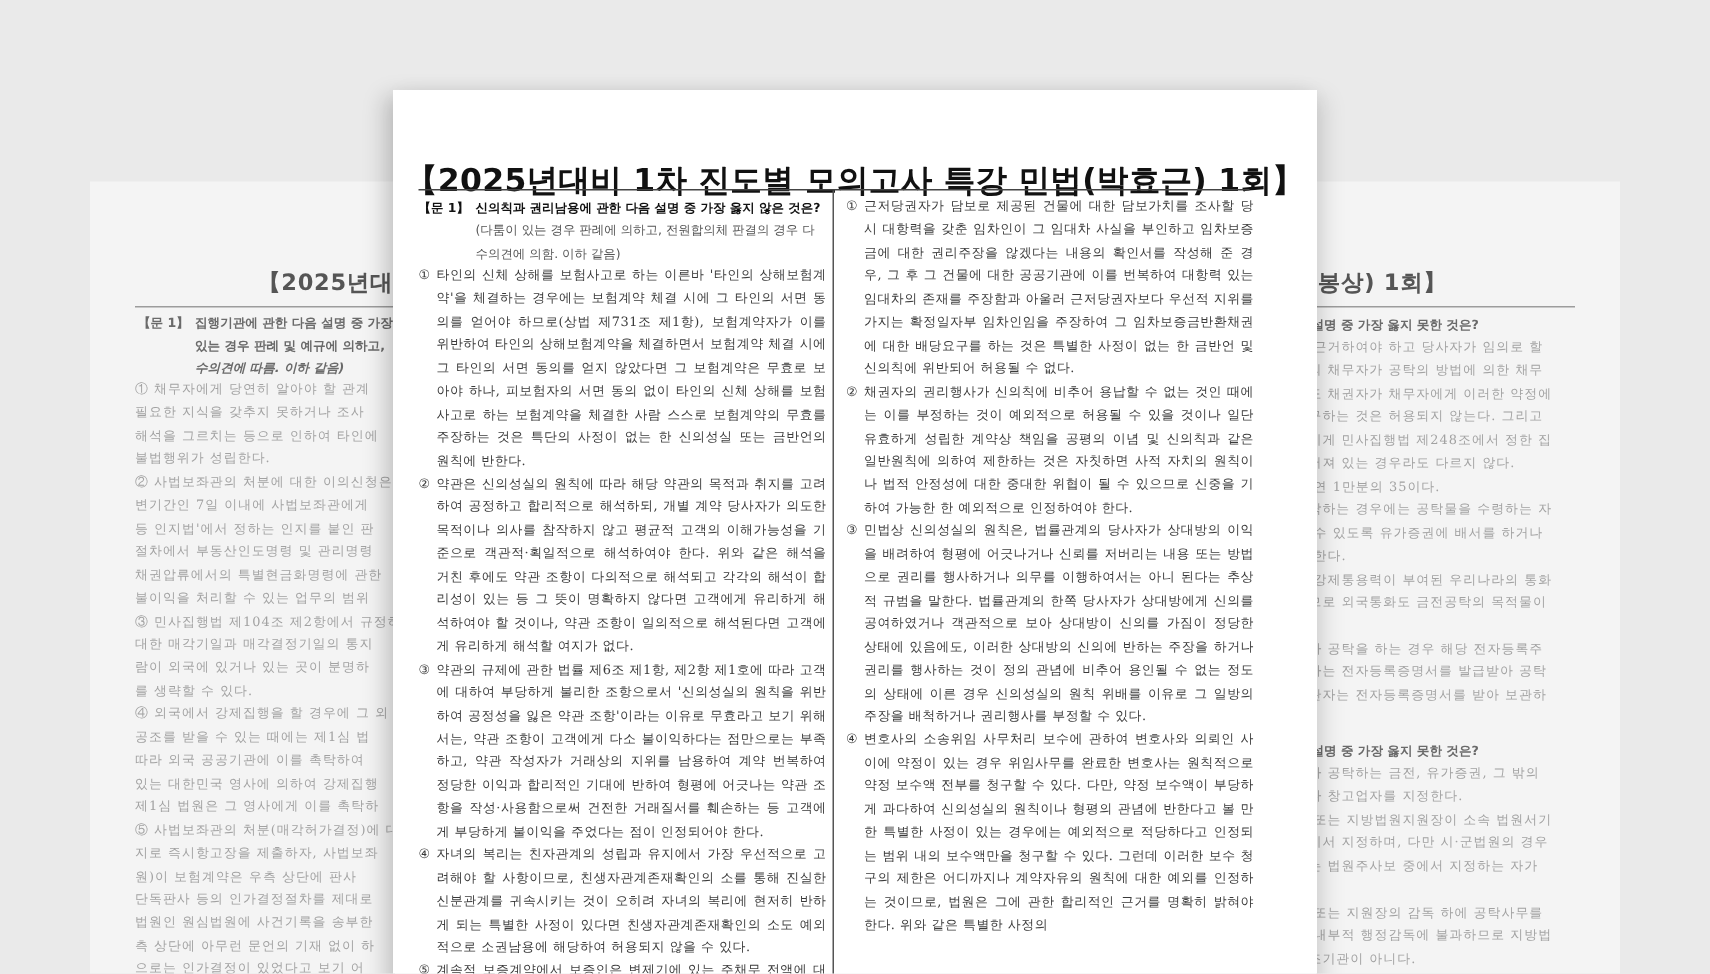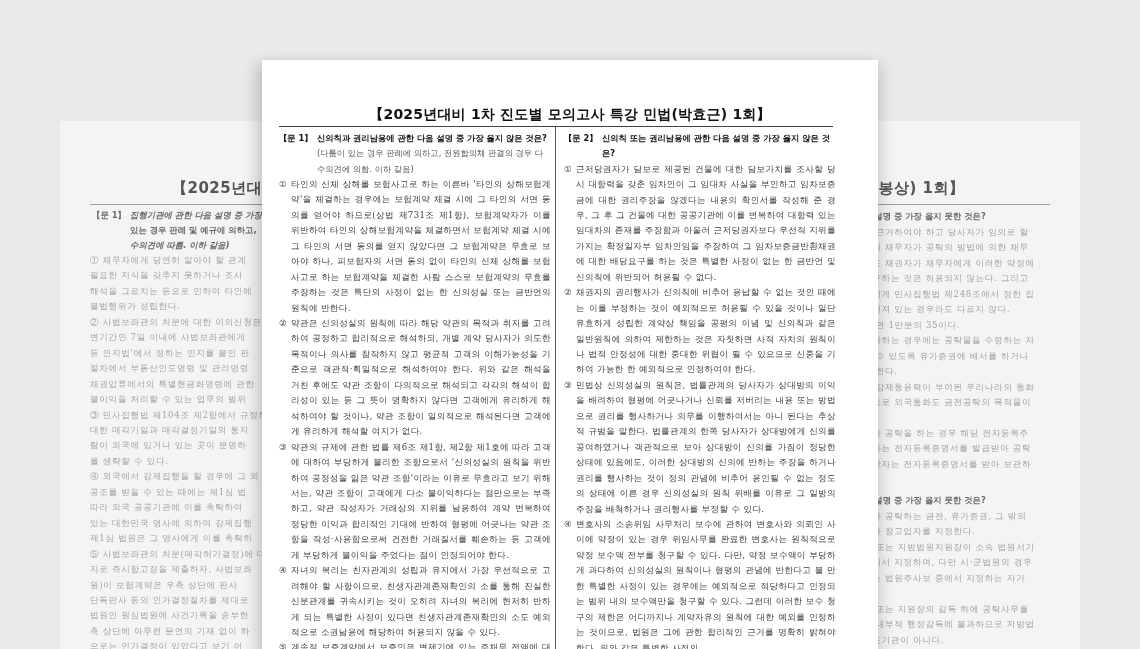--- a/index.html
+++ b/index.html
@@ -23,21 +23,21 @@
   .side-rule { position: absolute; top: 83px; height: 1px; background: #9c9c9c; }
   .side-q { position: absolute; font-family: "DejaVu Sans", sans-serif; font-weight: bold; font-size: 8.4px; color: #6a6a6a; white-space: nowrap; line-height: 15.3px; }
   .side-lines { position: absolute; font-size: 8.6px; line-height: 15.45px; color: #a2a2a2; white-space: nowrap; letter-spacing: 0.7px; }
 
   #page-main {
     left: 262px; top: 60px; width: 616px; height: 600px; background: #ffffff;
     box-shadow: -6px 4px 14px rgba(0,0,0,0.18), 6px 4px 14px rgba(0,0,0,0.10);
   }
   .main-title {
     position: absolute; left: 0; right: 0; top: 46px; text-align: center;
-    font-family: "DejaVu Sans", sans-serif; font-weight: bold; font-size: 14px; color: #111;
+    font-family: "DejaVu Sans", sans-serif; font-weight: bold; font-size: 21px; color: #111;
     letter-spacing: 0.2px; white-space: nowrap;
   }
   .main-rule { position: absolute; left: 17px; width: 554px; top: 66px; height: 1px; background: #444; }
   .col-divider { position: absolute; left: 293px; top: 67px; width: 1px; height: 540px; background: #555; }
   .col { position: absolute; top: 71px; width: 272px; }
   #col-1 { left: 17px; }
   #col-2 { left: 302px; }
   .q-head { position: relative; font-family: "DejaVu Sans", sans-serif; font-size: 8.3px; line-height: 15.3px; color: #111; }
   .q-num { position: absolute; left: 0; top: 0; font-weight: bold; white-space: nowrap; }
   .q-text { margin-left: 38px; font-weight: bold; }
@@ -46,21 +46,21 @@
   .opt-mark { flex: 0 0 12px; }
   .opt-text { flex: 1; }
 </style>
 </head>
 <body>
 
 <div class="page side-page" id="page-left">
   <div class="side-title" style="left:112px;">【2025년대비 1</div>
   <div class="side-rule" style="left:30px; width:530px;"></div>
   <div class="side-q" style="left:32px; top:87px;">【문 1】</div>
-  <div class="side-q" style="left:70px; top:87px;font-style:italic;">집행기관에 관한 다음 설명 중 가장</div>
+  <div class="side-q" style="left:70px; top:87px;">집행기관에 관한 다음 설명 중 가장</div>
   <div class="side-q" style="left:70px; top:102px;">있는 경우 판례 및 예규에 의하고,</div>
   <div class="side-q" style="left:70px; top:117px;font-style:italic;">수의견에 따름. 이하 같음)</div>
   <div class="side-lines" id="left-lines" style="left:30px; top:132px;">
       <div>① 채무자에게 당연히 알아야 할 관계</div>
       <div>   필요한 지식을 갖추지 못하거나 조사</div>
       <div>   해석을 그르치는 등으로 인하여 타인에</div>
       <div>   불법행위가 성립한다.</div>
       <div>② 사법보좌관의 처분에 대한 이의신청은</div>
       <div>   변기간인 7일 이내에 사법보좌관에게</div>
       <div>   등 인지법'에서 정하는 인지를 붙인 판</div>
@@ -154,26 +154,20 @@
           <span class="opt-text">자녀의 복리는 친자관계의 성립과 유지에서 가장 우선적으로 고려해야 할 사항이므로, 친생자관계존재확인의 소를 통해 진실한 신분관계를 귀속시키는 것이 오히려 자녀의 복리에 현저히 반하게 되는 특별한 사정이 있다면 친생자관계존재확인의 소도 예외적으로 소권남용에 해당하여 허용되지 않을 수 있다.</span>
         </div>
         <div class="opt">
           <span class="opt-mark">⑤</span>
           <span class="opt-text">계속적 보증계약에서 보증인은 변제기에 있는 주채무 전액에 대하여 책임을 지는 것이 원칙이고, 다만 보증 당시 주채무의</span>
         </div>
       </div>
   </div>
 
   <div class="col" id="col-2">
-    <div class="q-head">
-      <span class="q-num">【문 2】</span>
-      <div class="q-text">
-        <span>신의칙 또는 권리남용에 관한 다음 설명 중 가장 옳지 않은 것은?</span>
-      </div>
-    </div>
     <div class="opts">
         <div class="opt">
           <span class="opt-mark">①</span>
           <span class="opt-text">근저당권자가 담보로 제공된 건물에 대한 담보가치를 조사할 당시 대항력을 갖춘 임차인이 그 임대차 사실을 부인하고 임차보증금에 대한 권리주장을 않겠다는 내용의 확인서를 작성해 준 경우, 그 후 그 건물에 대한 공공기관에 이를 번복하여 대항력 있는 임대차의 존재를 주장함과 아울러 근저당권자보다 우선적 지위를 가지는 확정일자부 임차인임을 주장하여 그 임차보증금반환채권에 대한 배당요구를 하는 것은 특별한 사정이 없는 한 금반언 및 신의칙에 위반되어 허용될 수 없다.</span>
         </div>
         <div class="opt">
           <span class="opt-mark">②</span>
           <span class="opt-text">채권자의 권리행사가 신의칙에 비추어 용납할 수 없는 것인 때에는 이를 부정하는 것이 예외적으로 허용될 수 있을 것이나 일단 유효하게 성립한 계약상 책임을 공평의 이념 및 신의칙과 같은 일반원칙에 의하여 제한하는 것은 자칫하면 사적 자치의 원칙이나 법적 안정성에 대한 중대한 위협이 될 수 있으므로 신중을 기하여 가능한 한 예외적으로 인정하여야 한다.</span>
         </div>
         <div class="opt">

